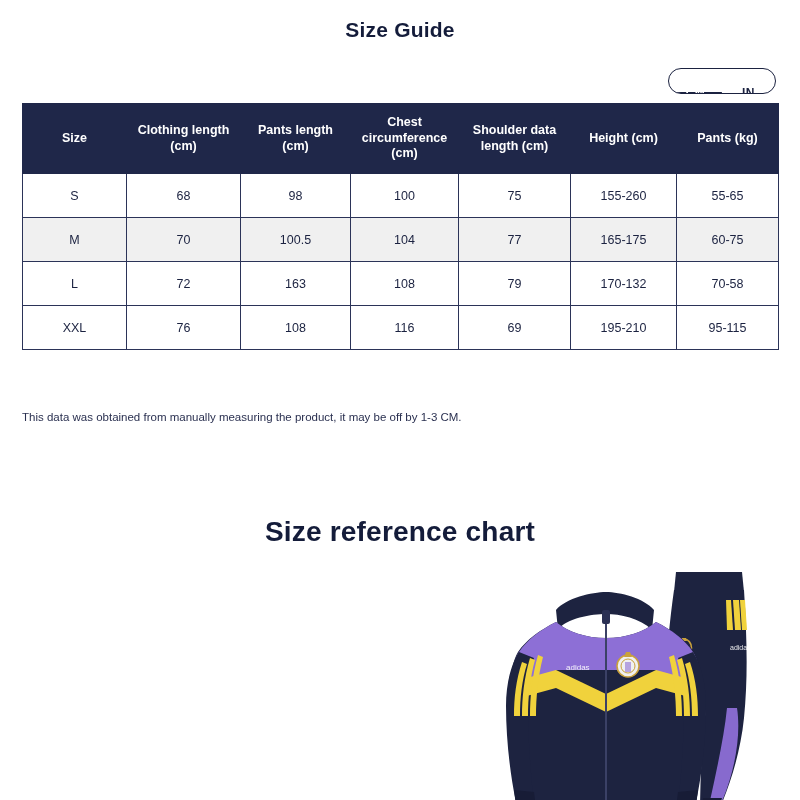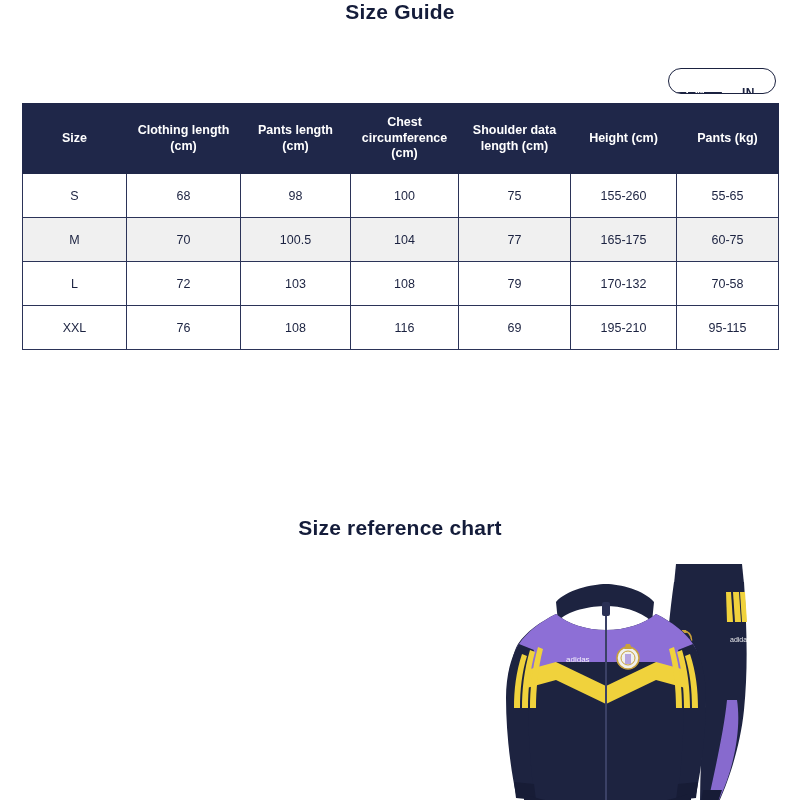--- a/index.html
+++ b/index.html
@@ -17,22 +17,22 @@
   }
 
   
   .title {
     text-align: center;
     font-size: 21px;
     font-weight: bold;
     color: #141c3a;
     letter-spacing: .2px;
   }
-  #size-guide-title { }
-  #ref-title { margin-top: 54px; font-size: 21px; }
+  #size-guide-title { padding-top: 18px; }
+  #ref-title { margin-top: 54px; font-size: 28px; }
 
   
   .unit-toggle {
     position: absolute;
     top: 68px; right: 24px;
     width: 108px; height: 26px;
     border: 1px solid #1b2240;
     border-radius: 13px;
     display: flex;
     overflow: hidden;
@@ -183,39 +183,40 @@
           <td>70</td>
           <td>100.5</td>
           <td>104</td>
           <td>77</td>
           <td>165-175</td>
           <td>60-75</td>
         </tr>
         <tr>
           <td>L</td>
           <td>72</td>
-          <td>103</td>
+          <td>163</td>
           <td>108</td>
           <td>79</td>
           <td>170-132</td>
           <td>70-58</td>
         </tr>
         <tr>
           <td>XXL</td>
           <td>76</td>
           <td>108</td>
           <td>116</td>
           <td>69</td>
           <td>195-210</td>
           <td>95-115</td>
         </tr>
       </tbody>
     </table>
   </div>
 
+  <div class="note">This data was obtained from manually measuring the product, it may be off by 1-3 CM.</div>
 
   <div class="ref-area">
     <div class="title" id="ref-title">Size reference chart</div>
 
     <div class="product">
       <svg width="800" height="300" viewBox="0 0 800 300">
 
         <g>
 
           <path d="M676,14 L742,14 L744,34 L674,34 Z" fill="#1d2340"></path>

